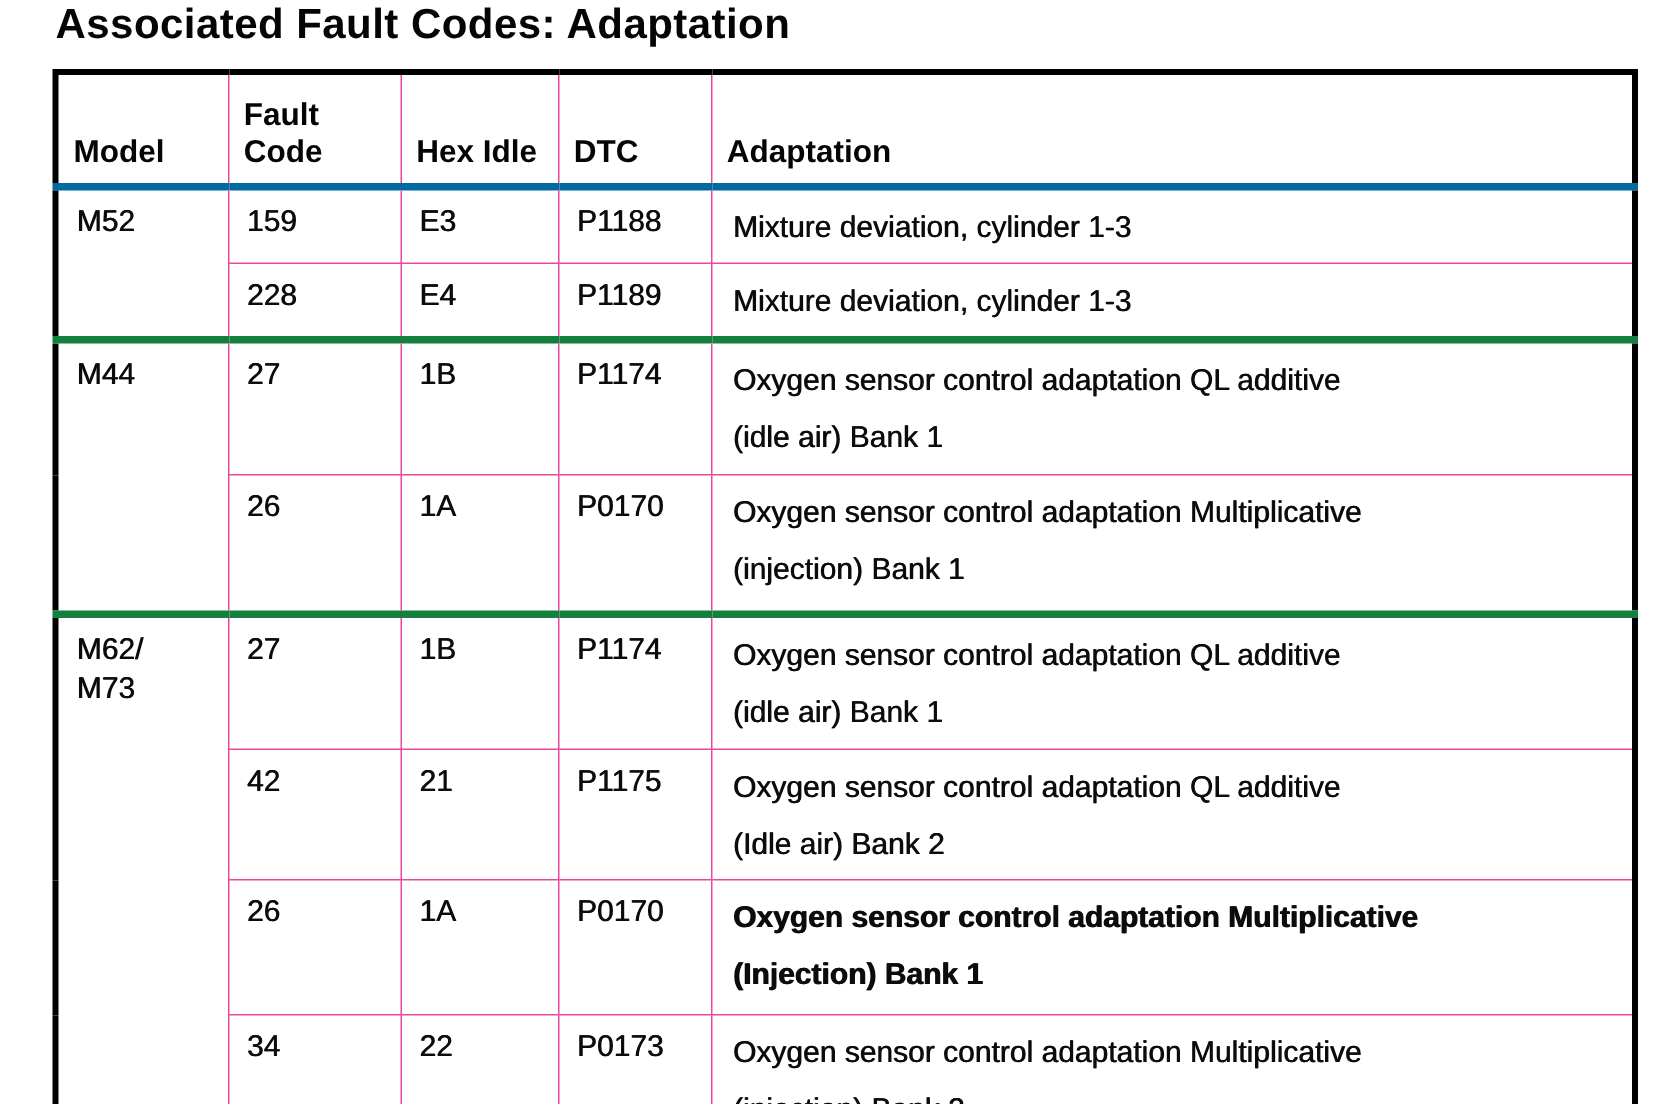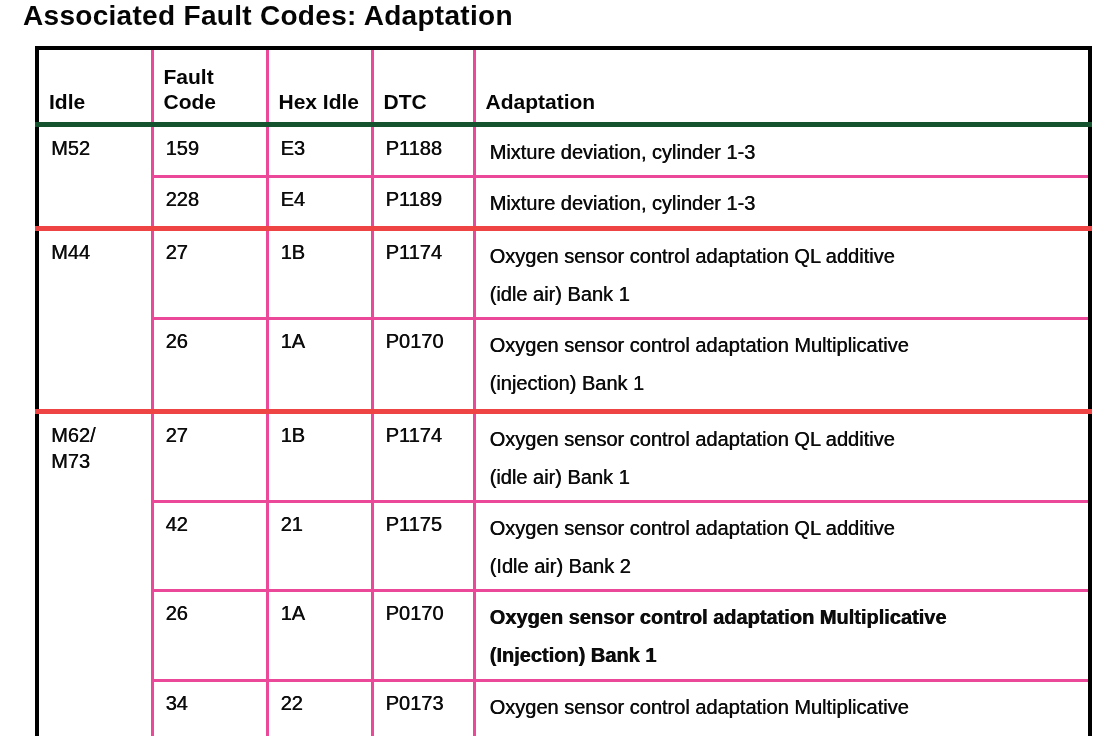--- a/index.html
+++ b/index.html
@@ -11,21 +11,21 @@
     position: relative;
     width: 1120px;
     height: 736px;
     background: #ffffff;
     overflow: hidden;
     font-family: "Liberation Sans", sans-serif;
     color: #0a0a0a;
   }
   .title {
     position: absolute;
-    left: 23px;
+    left: 37px;
     top: 0px;
     margin: 0;
     font-size: 28px;
     font-weight: bold;
     letter-spacing: 0.3px;
     color: #050505;
     white-space: nowrap;
   }
   table.fault-table {
     position: absolute;
@@ -36,33 +36,33 @@
     table-layout: fixed;
     border: 4px solid #000;
   }
   col.c-model { width: 115px; }
   col.c-fault { width: 115px; }
   col.c-hex   { width: 105px; }
   col.c-dtc   { width: 102px; }
   col.c-expl  { width: 616px; }
 
   th, td {
-    border: 3px solid #ec4899;
+    border: 1px solid #ec4899;
     text-align: left;
     overflow: hidden;
   }
   thead th {
     font-size: 21px;
     font-weight: bold;
     vertical-align: bottom;
     padding: 4px 10px 8px 10px;
     line-height: 25px;
     height: 60px;
     border-top: 4px solid #000;
-    border-bottom: 5px solid #14532d;
+    border-bottom: 5px solid #0369a1;
     color: #050505;
   }
   td {
     font-size: 20px;
     vertical-align: top;
     
     text-shadow: 0.45px 0 0 currentColor;
     color: #0c0c0c;
   }
   td.model, td.code {
@@ -73,21 +73,21 @@
   td.expl {
     padding: 6px 14px 4px 14px;
     line-height: 38px;
     white-space: pre-line;
     margin-left: 28px;
   }
   td.heavy {
     font-weight: bold;
     text-shadow: 0.6px 0 0 currentColor;
   }
-  tr.group-start td { border-top: 5px solid #ef4444; }
+  tr.group-start td { border-top: 5px solid #15803d; }
 
   tr.rh-47 { height: 47px; }
   tr.rh-44 { height: 44px; }
   tr.rh-90 { height: 90px; }
   tr.rh-93 { height: 93px; }
   tr.rh-85 { height: 85px; }
   tr.rh-last { height: 120px; } 
 </style>
 </head>
 <body>
@@ -99,21 +99,21 @@
   <table class="fault-table">
     <colgroup>
       <col class="c-model">
         <col class="c-fault">
         <col class="c-hex">
         <col class="c-dtc">
         <col class="c-expl">
     </colgroup>
     <thead>
       <tr>
-        <th>Idle</th>
+        <th>Model</th>
         <th>Fault Code</th>
         <th>Hex Idle</th>
         <th>DTC</th>
         <th>Adaptation</th>
       </tr>
     </thead>
     <tbody>
 
       <tr class="group-start rh-47">
         <td class="model" rowspan="2">M52</td>

